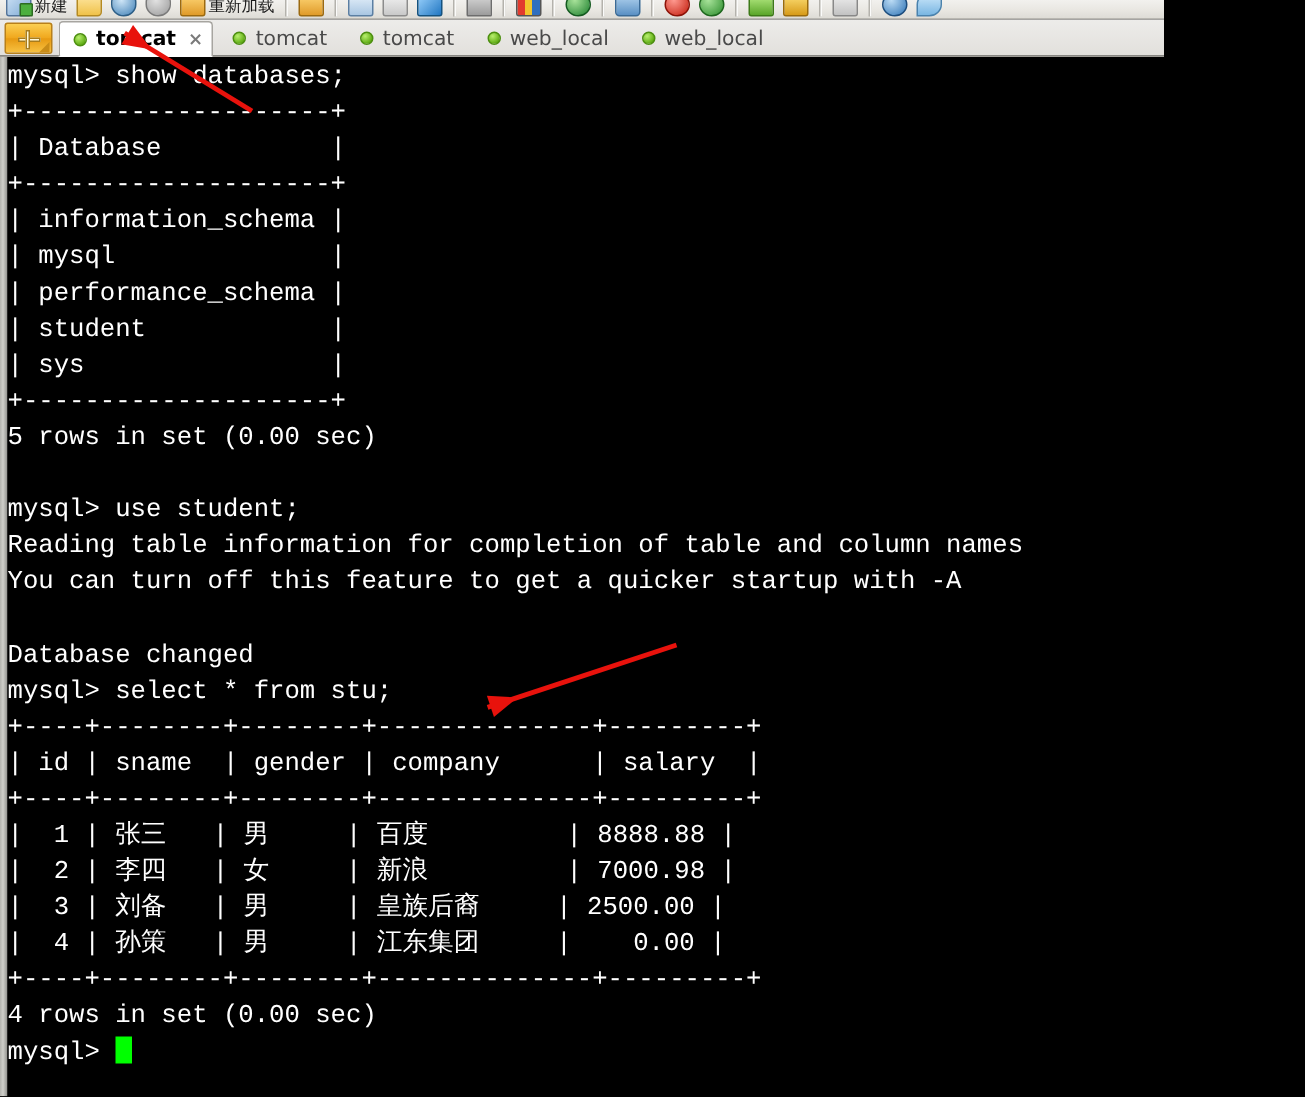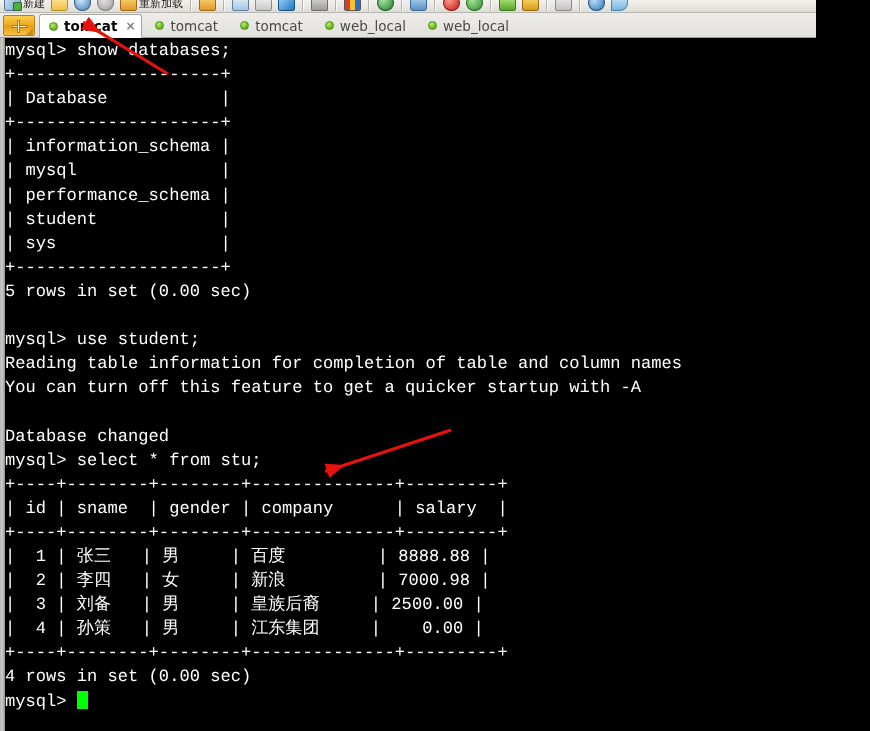--- a/index.html
+++ b/index.html
@@ -12,21 +12,20 @@
     height: 731px;
     overflow: hidden;
     font-family: "Liberation Sans", sans-serif;
   }
   #app {
     position: relative;
     width: 776px;
     height: 731px;
     overflow: hidden;
     background: #000000;
-    padding-left: 40px;
   }
 
   
   .toolbar {
     position: absolute;
     left: 0; top: 0;
     width: 870px; height: 13px;
     background: linear-gradient(to bottom, #f2f1ee 0%, #e9e7e2 55%, #dedcd6 100%);
     border-bottom: 1px solid #b9b7b1;
     overflow: hidden;

